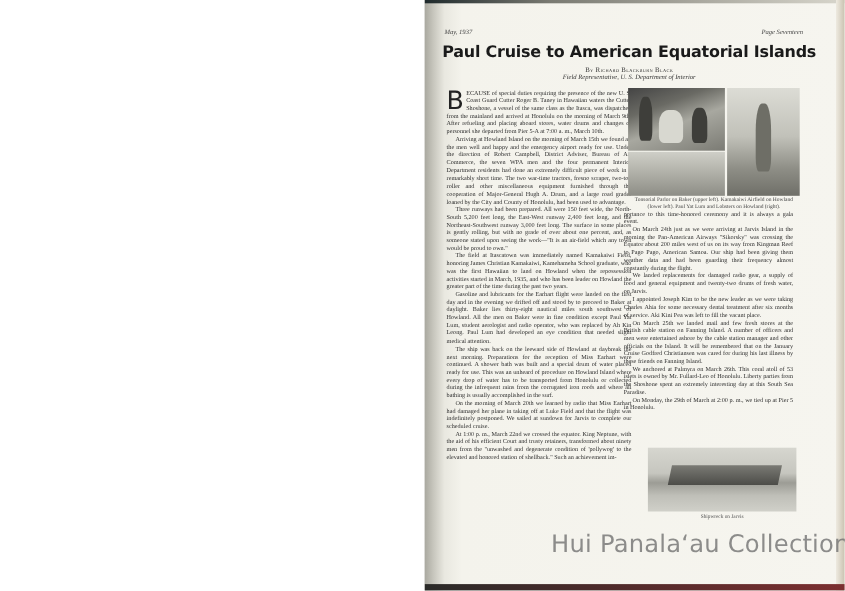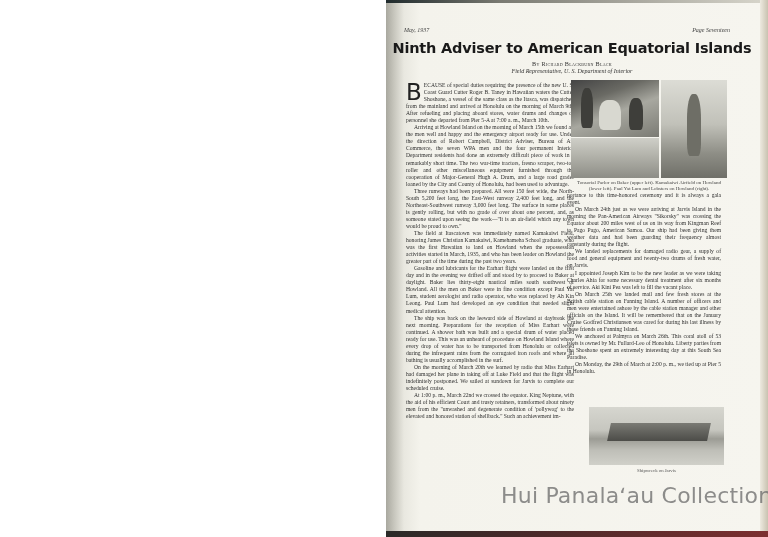--- a/index.html
+++ b/index.html
@@ -60,21 +60,21 @@
 
 <div class="blank"></div>
 
 <div class="page">
   <div class="page-top-edge"></div>
   <div class="page-right-edge"></div>
 
   <div class="running-head rh-left">May, 1937</div>
   <div class="running-head rh-right">Page Seventeen</div>
 
-  <div class="title">Ninth Adviser to American Equatorial Islands</div>
+  <div class="title">Paul Cruise to American Equatorial Islands</div>
   <div class="byline smallcaps">By Richard Blackburn Black</div>
   <div class="byline2">Field Representative, U. S. Department of Interior</div>
 
   <div class="col col-left">
     <span class="dropcap">B</span>
     <p class="first">ECAUSE of special duties requiring the presence of the new U. S. Coast Guard Cutter Roger B. Taney in Hawaiian waters the Cutter Shoshone, a vessel of the same class as the Itasca, was dispatched from the mainland and arrived at Honolulu on the morning of March 9th. After refueling and placing aboard stores, water drums and changes of personnel she departed from Pier 5-A at 7:00 a. m., March 10th.</p>
     <p>Arriving at Howland Island on the morning of March 15th we found all the men well and happy and the emergency airport ready for use. Under the direction of Robert Campbell, District Adviser, Bureau of Air Commerce, the seven WPA men and the four permanent Interior Department residents had done an extremely difficult piece of work in a remarkably short time. The two war-time tractors, fresno scraper, two-ton roller and other miscellaneous equipment furnished through the cooperation of Major-General Hugh A. Drum, and a large road grader loaned by the City and County of Honolulu, had been used to advantage.</p>
     <p>Three runways had been prepared. All were 150 feet wide, the North-South 5,200 feet long, the East-West runway 2,400 feet long, and the Northeast-Southwest runway 3,000 feet long. The surface in some places is gently rolling, but with no grade of over about one percent, and, as someone stated upon seeing the work—"It is an air-field which any town would be proud to own."</p>
     <p>The field at Itascatown was immediately named Kamakaiwi Field, honoring James Christian Kamakaiwi, Kamehameha School graduate, who was the first Hawaiian to land on Howland when the repossession activities started in March, 1935, and who has been leader on Howland the greater part of the time during the past two years.</p>
     <p>Gasoline and lubricants for the Earhart flight were landed on the first day and in the evening we drifted off and stood by to proceed to Baker at daylight. Baker lies thirty-eight nautical miles south southwest of Howland. All the men on Baker were in fine condition except Paul Yat Lum, student aerologist and radio operator, who was replaced by Ah Kin Leong. Paul Lum had developed an eye condition that needed slight medical attention.</p>

